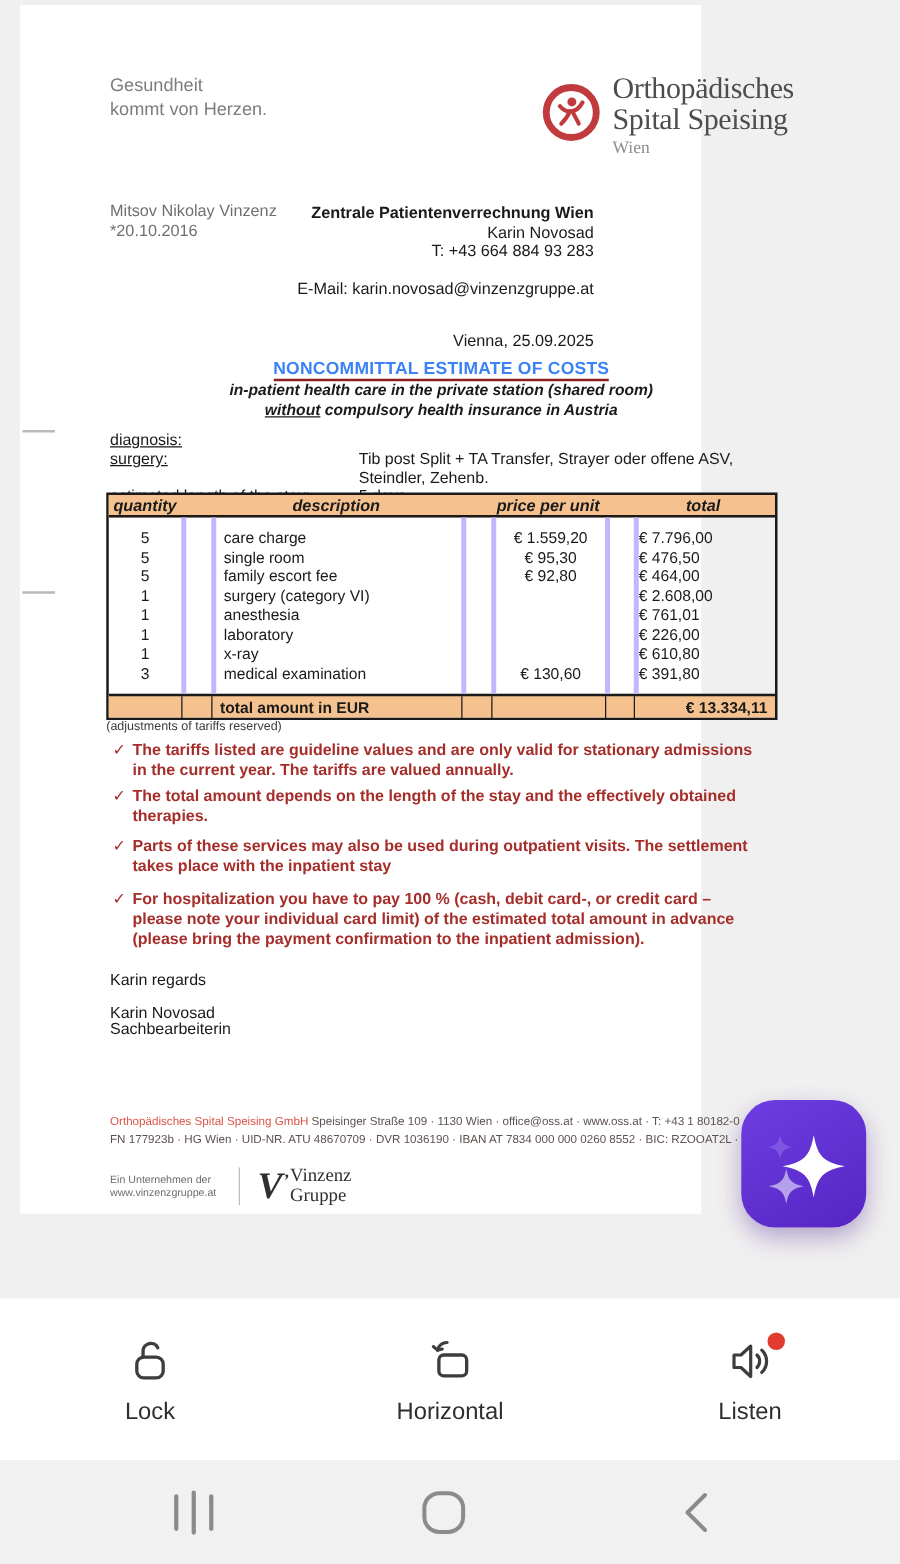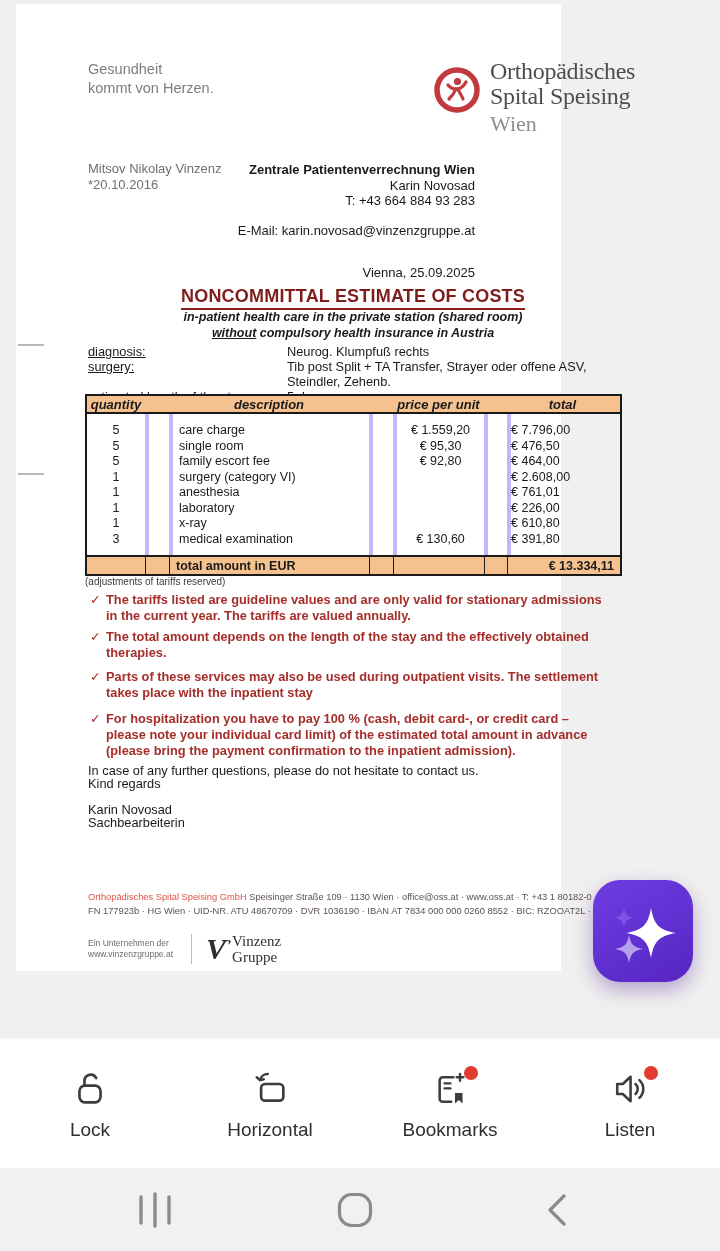--- a/index.html
+++ b/index.html
@@ -16,32 +16,32 @@
   }
   .abs { position:absolute; }
   .fold-mark { position:absolute; left:2px; width:26px; height:2px; background:#b9b9b9; }
 
   .slogan { left:72px; top:56px; font-size:14.5px; line-height:19px; color:#7d7d7d; }
 
   .logo-block { left:416px; top:55px; width:230px; display:flex; }
   .logo-icon { width:50px; height:50px; margin-top:6px; }
   .logo-text { margin-left:8px; font-family:"Liberation Serif", serif; color:#4d4d4d; }
   .logo-name { font-size:24px; line-height:25px; letter-spacing:-0.3px; }
-  .logo-city { font-size:22px; color:#8e8e8e; margin-top:2px; }
+  .logo-city { font-size:14px; color:#8e8e8e; margin-top:2px; }
 
   .patient { left:72px; top:157px; font-size:13px; line-height:16px; color:#6f6f6f; }
 
   .contact { right:86px; top:158px; text-align:right; font-size:13px; line-height:15.5px; }
   .contact .dept { font-weight:bold; }
   .contact .email { margin-top:14px; }
   .dateline { right:86px; top:261px; font-size:13px; }
 
   .title-block { left:72px; top:282px; width:530px; text-align:center; }
   .doc-title {
-    display:inline-block; color:#7f1d1d; font-weight:bold; font-size:18px;
+    display:inline-block; color:#3b82f6; font-weight:bold; font-size:14px;
     letter-spacing:0.2px; border-bottom:2px solid #8f1d1d; padding-bottom:1px;
   }
   .doc-sub { font-size:12.5px; font-weight:bold; font-style:italic; line-height:15.5px; }
   .u { text-decoration:underline; }
 
   .info-block { left:72px; top:340px; width:535px; font-size:12.8px; line-height:15px; }
   .info-row { display:flex;gap:32px; }
   .info-label { width:167px; text-decoration:underline; flex:none; }
   .info-value { width:368px; }
 
@@ -157,21 +157,20 @@
 
     <div class="abs title-block">
       <span class="doc-title">NONCOMMITTAL ESTIMATE OF COSTS</span>
       <div class="doc-sub">in-patient health care in the private station (shared room)</div>
       <div class="doc-sub"><span class="u">without</span><span> compulsory health insurance in Austria</span></div>
     </div>
 
     <div class="abs info-block">
       <div class="info-row">
         <div class="info-label">diagnosis:</div>
-        <div class="info-value">Neurog. Klumpfuß rechts</div>
       </div>
       <div class="info-row">
         <div class="info-label">surgery:</div>
         <div class="info-value">Tib post Split + TA Transfer, Strayer oder offene ASV, Steindler, Zehenb.</div>
       </div>
       <div class="info-row">
         <div class="info-label">estimated length of the stay:</div>
         <div class="info-value">5 days</div>
       </div>
     </div>
@@ -253,22 +252,21 @@
     </div>
     <div class="abs bullet" style="top:665px;">
       <span class="mark">✓</span>
       <span>Parts of these services may also be used during outpatient visits. The settlement takes place with the inpatient stay</span>
     </div>
     <div class="abs bullet" style="top:707px;">
       <span class="mark">✓</span>
       <span>For hospitalization you have to pay 100 % (cash, debit card-, or credit card – please note your individual card limit) of the estimated total amount in advance (please bring the payment confirmation to the inpatient admission).</span>
     </div>
 
-    <div class="abs closing" style="top:759px;">In case of any further questions, please do not hesitate to contact us.</div>
-    <div class="abs closing" style="top:772px;">Kind regards</div>
+    <div class="abs closing" style="top:772px;">Karin regards</div>
     <div class="abs closing" style="top:798px;">Karin Novosad</div>
     <div class="abs closing" style="top:811px;">Sachbearbeiterin</div>
 
 
     <div class="abs footer-lines">
       <div><span class="red">Orthopädisches Spital Speising GmbH</span><span> Speisinger Straße 109 · 1130 Wien · office@oss.at · www.oss.at · T: +43 1 80182-0 · F: +43 1 80182-1</span></div>
       <div>FN 177923b · HG Wien · UID-NR. ATU 48670709 · DVR 1036190 · IBAN AT 7834 000 000 0260 8552 · BIC: RZOOAT2L · Raiffeisenbank OÖ</div>
     </div>
 
     <div class="abs vinzenz">
@@ -310,32 +308,20 @@
         <svg width="40" height="40" viewBox="0 0 36 36">
           <rect x="10" y="13.5" width="20" height="15" rx="3.5" fill="none" stroke="#3d3d3d" stroke-width="2.4"></rect>
           <path d="M 16,4.5 A 7,7 0 0 0 9,10" fill="none" stroke="#3d3d3d" stroke-width="2.2" stroke-linecap="round"></path>
           <path d="M 9,10 l -3,-2.6 M 9,10 l 3.4,-0.8" fill="none" stroke="#3d3d3d" stroke-width="2.2" stroke-linecap="round"></path>
         </svg>
       </div>
       <div class="tb-label">Horizontal</div>
     </div>
 
 
-    <div class="tb-item">
-      <div class="tb-iconwrap">
-        <svg width="40" height="40" viewBox="0 0 36 36">
-          <path d="M 21,7.5 H 11.5 A 2.8,2.8 0 0 0 8.7,10.3 V 26.7 A 2.8,2.8 0 0 0 11.5,29.5 H 19" fill="none" stroke="#3d3d3d" stroke-width="2.3" stroke-linecap="round"></path>
-          <path d="M 13,13 h 5.5 M 13,17.5 h 5.5" stroke="#3d3d3d" stroke-width="2" stroke-linecap="round"></path>
-          <path d="M 27,4.5 v 6 M 24,7.5 h 6" stroke="#3d3d3d" stroke-width="2.2" stroke-linecap="round"></path>
-          <path d="M 22.5,21.5 v 9.5 l 3.4,-3 3.4,3 V 21.5 Z" fill="#3d3d3d"></path>
-        </svg>
-        <div class="tb-badge"></div>
-      </div>
-      <div class="tb-label">Bookmarks</div>
-    </div>
 
     <div class="tb-item">
       <div class="tb-iconwrap">
         <svg width="40" height="40" viewBox="0 0 36 36">
           <path d="M 6.5,13.5 v 9 h 5 l 7,6.5 V 7 l -7,6.5 z" fill="none" stroke="#3d3d3d" stroke-width="2.3" stroke-linejoin="round"></path>
           <path d="M 23,13.5 a 6.2,6.2 0 0 1 0,9" fill="none" stroke="#3d3d3d" stroke-width="2.3" stroke-linecap="round"></path>
           <path d="M 26.5,10 a 11,11 0 0 1 0,16" fill="none" stroke="#3d3d3d" stroke-width="2.3" stroke-linecap="round"></path>
         </svg>
         <div class="tb-badge"></div>
       </div>

